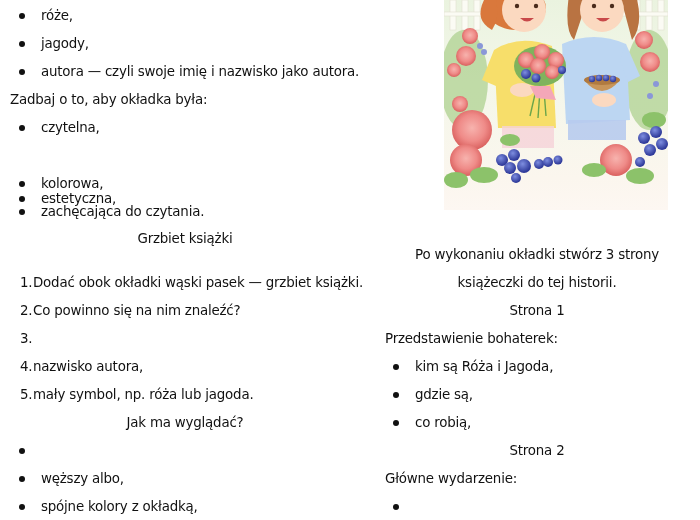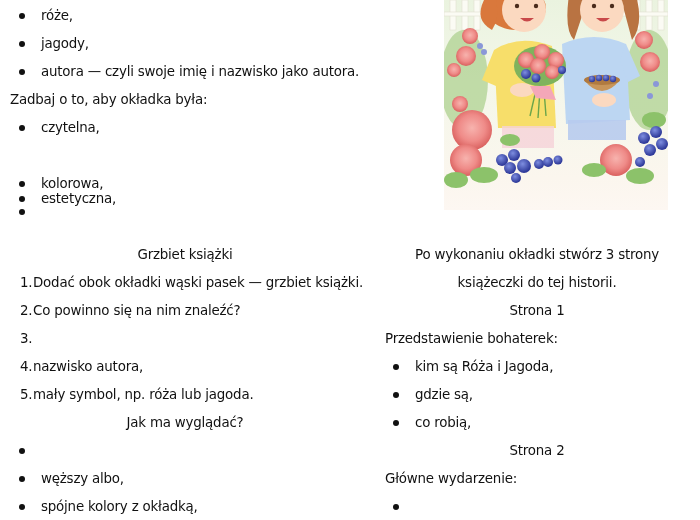--- a/index.html
+++ b/index.html
@@ -89,20 +89,21 @@
   <div class="line bullet-line" style="left:19px; top:142px; width:400px;margin-top:43px;">
     <span class="dot"></span>
     <span class="txt">estetyczna,</span>
   </div>
   <div class="line bullet-line" style="left:19px; top:170px; width:400px;">
     <span class="dot"></span>
     <span class="txt">kolorowa,</span>
   </div>
   <div class="line bullet-line" style="left:19px; top:198px; width:400px;">
     <span class="dot"></span>
+    <span class="txt">zachęcająca do czytania.</span>
   </div>
 </div>
 
 <div class="illustration">
   <svg width="224" height="210" viewBox="0 0 224 210">
     <defs>
       <radialGradient id="rose" cx="50%" cy="45%" r="55%">
         <stop offset="0%" stop-color="#f7b3ae"></stop>
         <stop offset="60%" stop-color="#ef8b88"></stop>
         <stop offset="100%" stop-color="#d9605e"></stop>
@@ -226,21 +227,21 @@
     <g fill="#8a97d8">
       <circle cx="36" cy="46" r="3"></circle>
       <circle cx="40" cy="52" r="3"></circle>
       <circle cx="212" cy="84" r="3"></circle>
       <circle cx="206" cy="96" r="3"></circle>
     </g>
   </svg>
 </div>
 
 <div>
-  <div class="line bold center" style="left:0; top:241px; width:370px;">Grzbiet książki</div>
+  <div class="line bold center" style="left:0; top:225px; width:370px;">Grzbiet książki</div>
 
   <div class="line num-line" style="left:20px; top:269px; width:360px;">
     <span class="num">1.</span>
     <span class="txt">Dodać obok okładki wąski pasek — grzbiet książki.</span>
   </div>
   <div class="line num-line" style="left:20px; top:297px; width:360px;">
     <span class="num">2.</span>
     <span class="txt">Co powinno się na nim znaleźć?</span>
   </div>
   <div class="line num-line" style="left:20px; top:325px; width:360px;">

